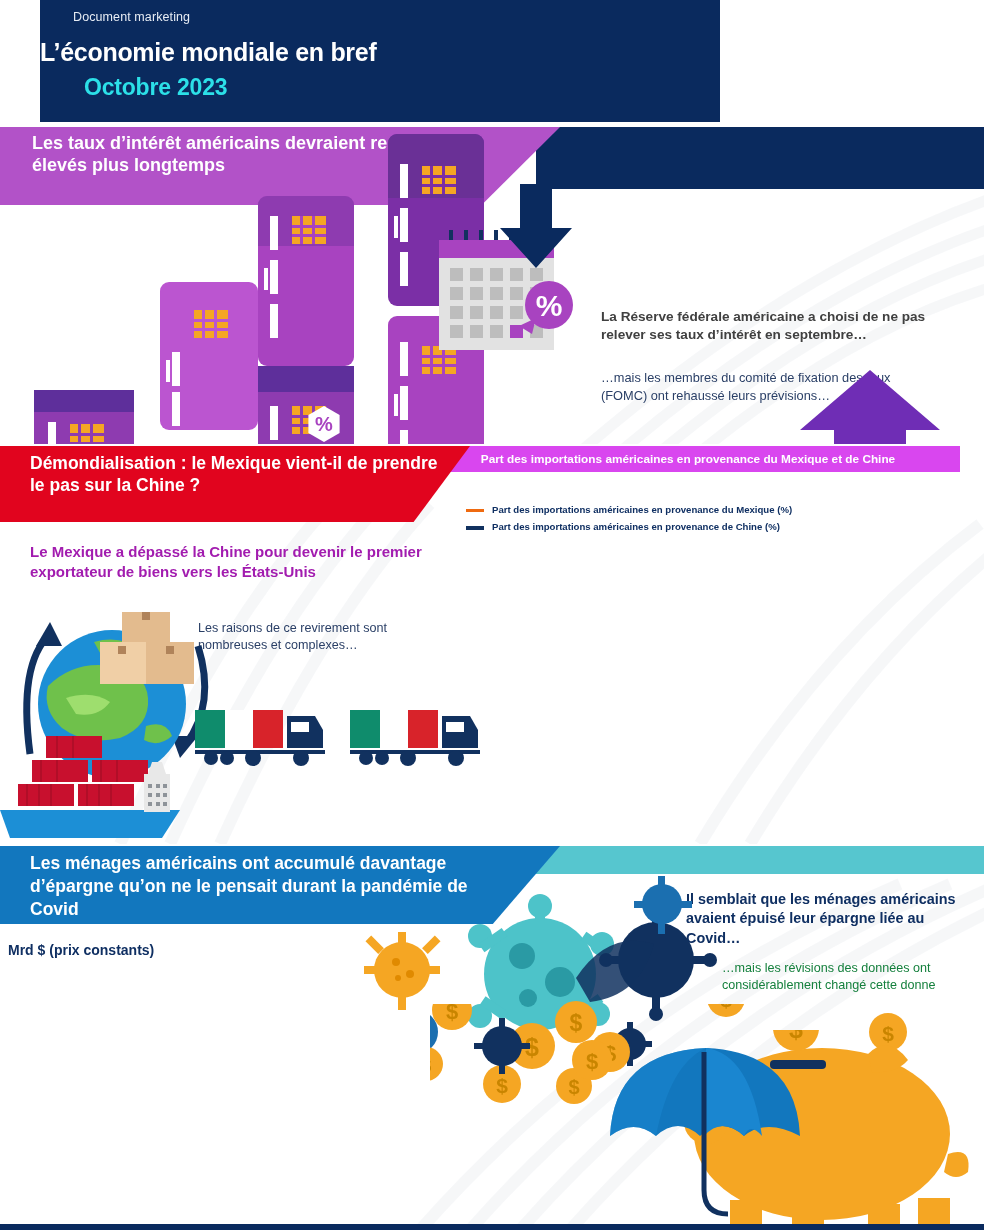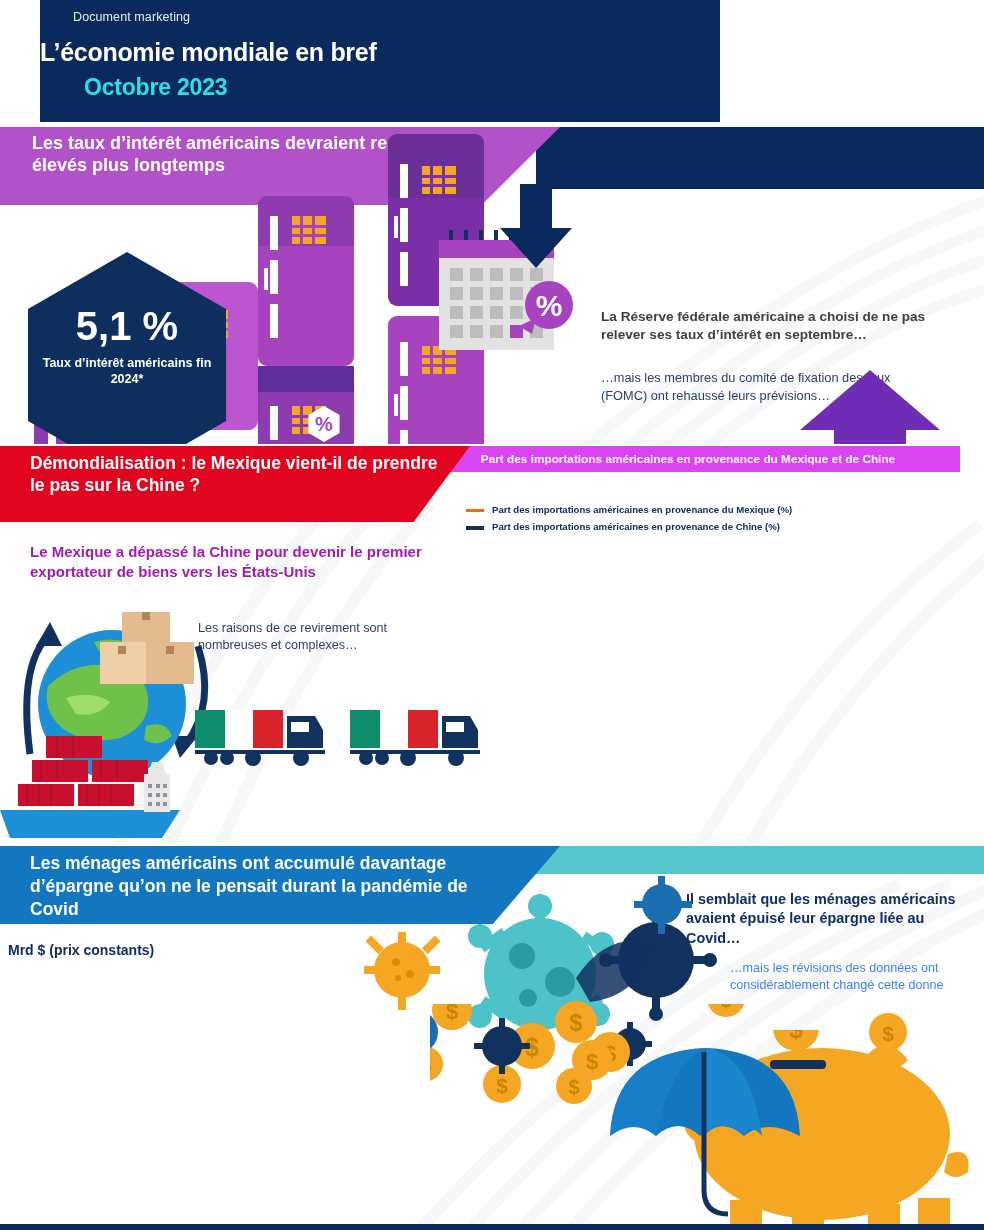--- a/index.html
+++ b/index.html
@@ -54,21 +54,21 @@
   .leg-line { width: 18px; height: 3px; margin-top: 5px; margin-right: 8px; flex: none; }
   .leg-txt { font-size: 9.6px; font-weight: bold; line-height: 1.3; color: #0f2f62; }
 
   
   .sec3 { position: absolute; left: 0; top: 844px; width: 984px; height: 386px; background: #fff; overflow: hidden; padding-left: 25px; }
   .sec3-blue { position: absolute; left: 0; top: 2px; width: 560px; height: 78px; background: #1277be;
      clip-path: polygon(0 0, 100% 0, 88% 100%, 0 100%); }
   .sec3-teal { position: absolute; left: 530px; top: 2px; width: 454px; height: 28px; background: #56c6cf; }
   .sec3-h { position: absolute; left: 30px; top: 8px; width: 470px; font-size: 17.5px; line-height: 1.3; font-weight: bold; color: #fff; }
   .sec3-bold { position: absolute; left: 686px; top: 46px; width: 290px; font-size: 14.4px; line-height: 1.34; font-weight: bold; color: #0f2f62; }
-  .sec3-note { position: absolute; left: 722px; top: 116px; width: 230px; font-size: 12.6px; line-height: 1.36; color: #3b82f6; margin-left: 8px; }
+  .sec3-note { position: absolute; left: 722px; top: 116px; width: 230px; font-size: 12.6px; line-height: 1.36; color: #15803d; }
   .axlabel3 { position: absolute; left: 8px; top: 98px; font-size: 14px; font-weight: bold; color: #0f2f62; }
   .bottom-rule { position: absolute; left: 0; top: 1224px; width: 984px; height: 6px; background: #0a2a5e; }
 </style>
 </head>
 <body>
 
 <div class="page">
 
   <div class="header">
     <div class="header-navy"></div>
@@ -207,27 +207,20 @@
       <rect x="86" y="95" width="13" height="13" fill="#a843c0"></rect>
       <path d="M 95 96 L 112 88 L 108 104 Z" fill="#a843c0"></path>
       <circle cx="125" cy="75" r="24" fill="#a843c0"></circle>
       <text x="125" y="86" text-anchor="middle" font-family="Liberation Sans" font-size="30" font-weight="bold" fill="#fff">%</text>
     </svg>
 
     <svg class="arrow-down" viewBox="0 0 86 86">
       <polygon points="20,0 52,0 52,44 72,44 36,84 0,44 20,44" fill="#0a2a5e"></polygon>
     </svg>
 
-    <div class="hexbig">
-      <svg viewBox="0 0 198 226" style="position:absolute;left:0;top:0;width:198px;height:226px">
-        <polygon points="99,0 198,57 198,169 99,226 0,169 0,57" fill="#0e2e5e"></polygon>
-      </svg>
-      <div class="val">5,1 %</div>
-      <div class="cap">Taux d’intérêt américains fin 2024*</div>
-    </div>
 
     <div class="txt-bold1">La Réserve fédérale américaine a choisi de ne pas relever ses taux d’intérêt en septembre…</div>
     <div class="txt-body1">…mais les membres du comité de fixation des taux (FOMC) ont rehaussé leurs prévisions…</div>
 
     <div class="arrow-up">
       <svg viewBox="0 0 140 150" style="position:absolute;left:0;top:0;width:140px;height:150px">
         <polygon points="70,0 140,60 106,60 106,150 34,150 34,60 0,60" fill="#6f2db5"></polygon>
       </svg>
 
     </div>

